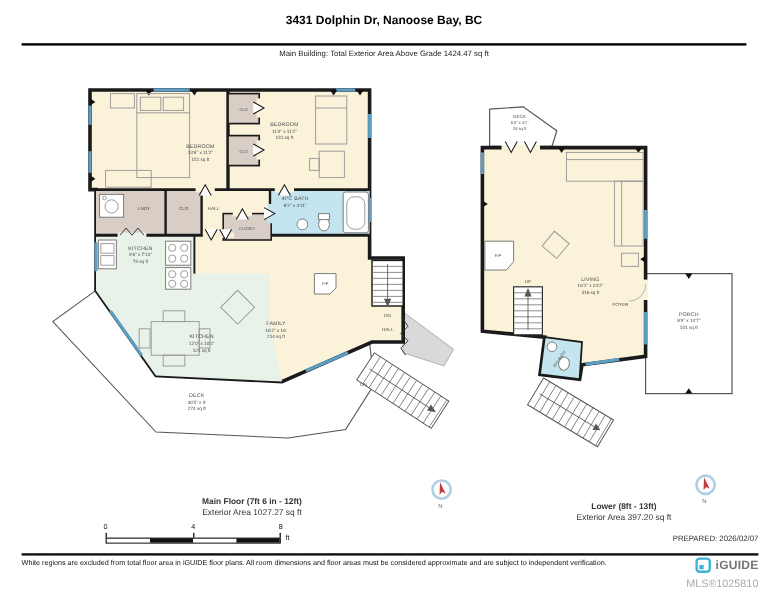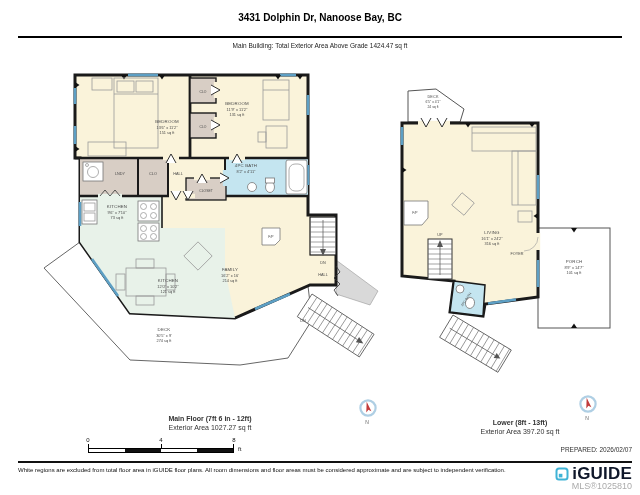--- a/index.html
+++ b/index.html
@@ -31,22 +31,22 @@
   .scale{left:86px;top:437px;width:170px;height:22px;font-size:6px;color:#111;}
   .scale .num{position:absolute;top:0;width:10px;text-align:center;}
   .scale .bar{position:absolute;left:2px;top:11px;width:146px;height:5px;border:1px solid #000;
               box-sizing:border-box;display:flex;}
   .scale .seg{height:100%;}
   .scale .vt{position:absolute;top:7px;width:1px;height:4px;background:#000;}
   .scale .unit{position:absolute;left:152px;top:9px;}
   .prepared{right:8px;top:446px;font-size:6.5px;color:#333;}
   .footer-rule{left:18px;top:461px;width:614px;height:1.5px;background:#111;}
   .disclaimer{left:18px;top:467px;width:500px;font-size:6px;color:#111;}
-  .brand{right:8px;top:464px;display:flex;align-items:center;gap:3px;color:#0f172a;
-         font-size:17px;font-weight:600;letter-spacing:.2px;}
+  .brand{right:8px;top:464px;display:flex;align-items:center;gap:3px;color:#737373;
+         font-size:10px;font-weight:600;letter-spacing:.2px;}
   .mls{right:8px;top:481px;font-size:9px;color:#ABABAB;}
 </style>
 </head>
 <body>
 
 <div class="page">
 
   <div class="abs title">3431 Dolphin Dr, Nanoose Bay, BC</div>
   <div class="abs title-rule"></div>
   <div class="abs subtitle">Main Building: Total Exterior Area Above Grade 1424.47 sq ft</div>

